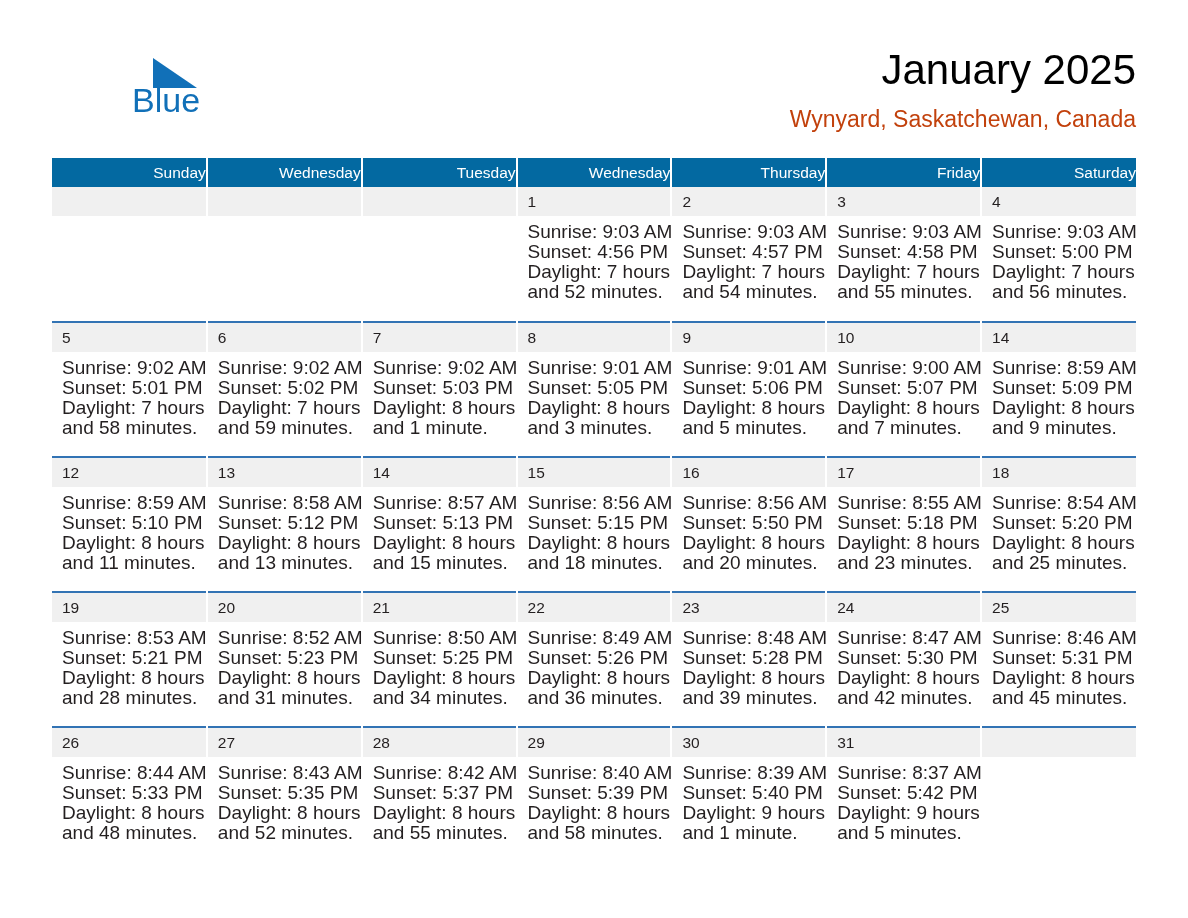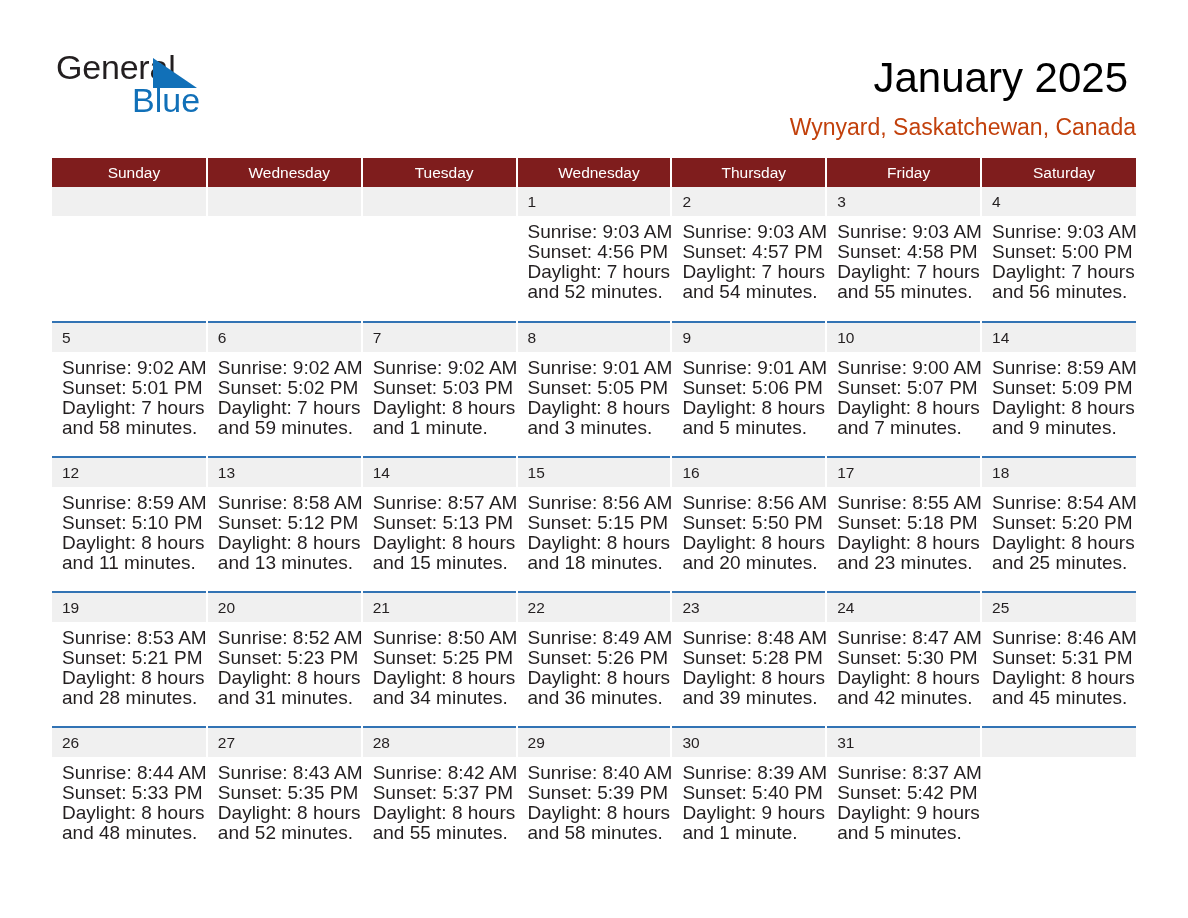--- a/index.html
+++ b/index.html
@@ -69,21 +69,21 @@
     position: absolute;
     right: 52px;
     top: 44px;
     text-align: right;
   }
   .cal-title {
     font-size: 42px;
     line-height: 52px;
     font-weight: 400;
     color: #000000;
-    margin: 8px;
+    margin: 0;
     white-space: nowrap;
   }
   .cal-subtitle {
     font-size: 23px;
     line-height: 30px;
     font-weight: 400;
     color: #c2410c;
     margin: 8px 0 0 0;
     white-space: nowrap;
   }
@@ -97,25 +97,25 @@
     border-collapse: collapse;
     table-layout: fixed;
   }
   .calendar th,
   .calendar td {
     padding: 0;
     margin: 0;
     vertical-align: top;
   }
   .dow-row th {
-    background: #7f1d1d;
+    background: #0369a1;
     color: #ffffff;
     font-size: 15.5px;
     font-weight: 400;
-    text-align: center;
+    text-align: right;
     height: 29px;
     line-height: 29px;
     padding-left: 10px;
     box-sizing: border-box;
     border-right: 2px solid #ffffff;
   }
   .dow-row th:last-child { border-right: none; }
 
   .week-row td {
     border-top: 2px solid #3273b4;
@@ -155,21 +155,20 @@
   td.blank .cell-body { visibility: hidden; }
 </style>
 </head>
 <body>
 
 <div class="page">
 
   <div class="header">
 
     <div class="logo">
-      <span class="logo-line1">General</span>
       <span class="logo-tri"></span>
       <span class="logo-line2">Blue</span>
     </div>
 
     <div class="title-block">
       <h1 class="cal-title">January 2025</h1>
       <div class="cal-subtitle">Wynyard, Saskatchewan, Canada</div>
     </div>
 
   </div>

